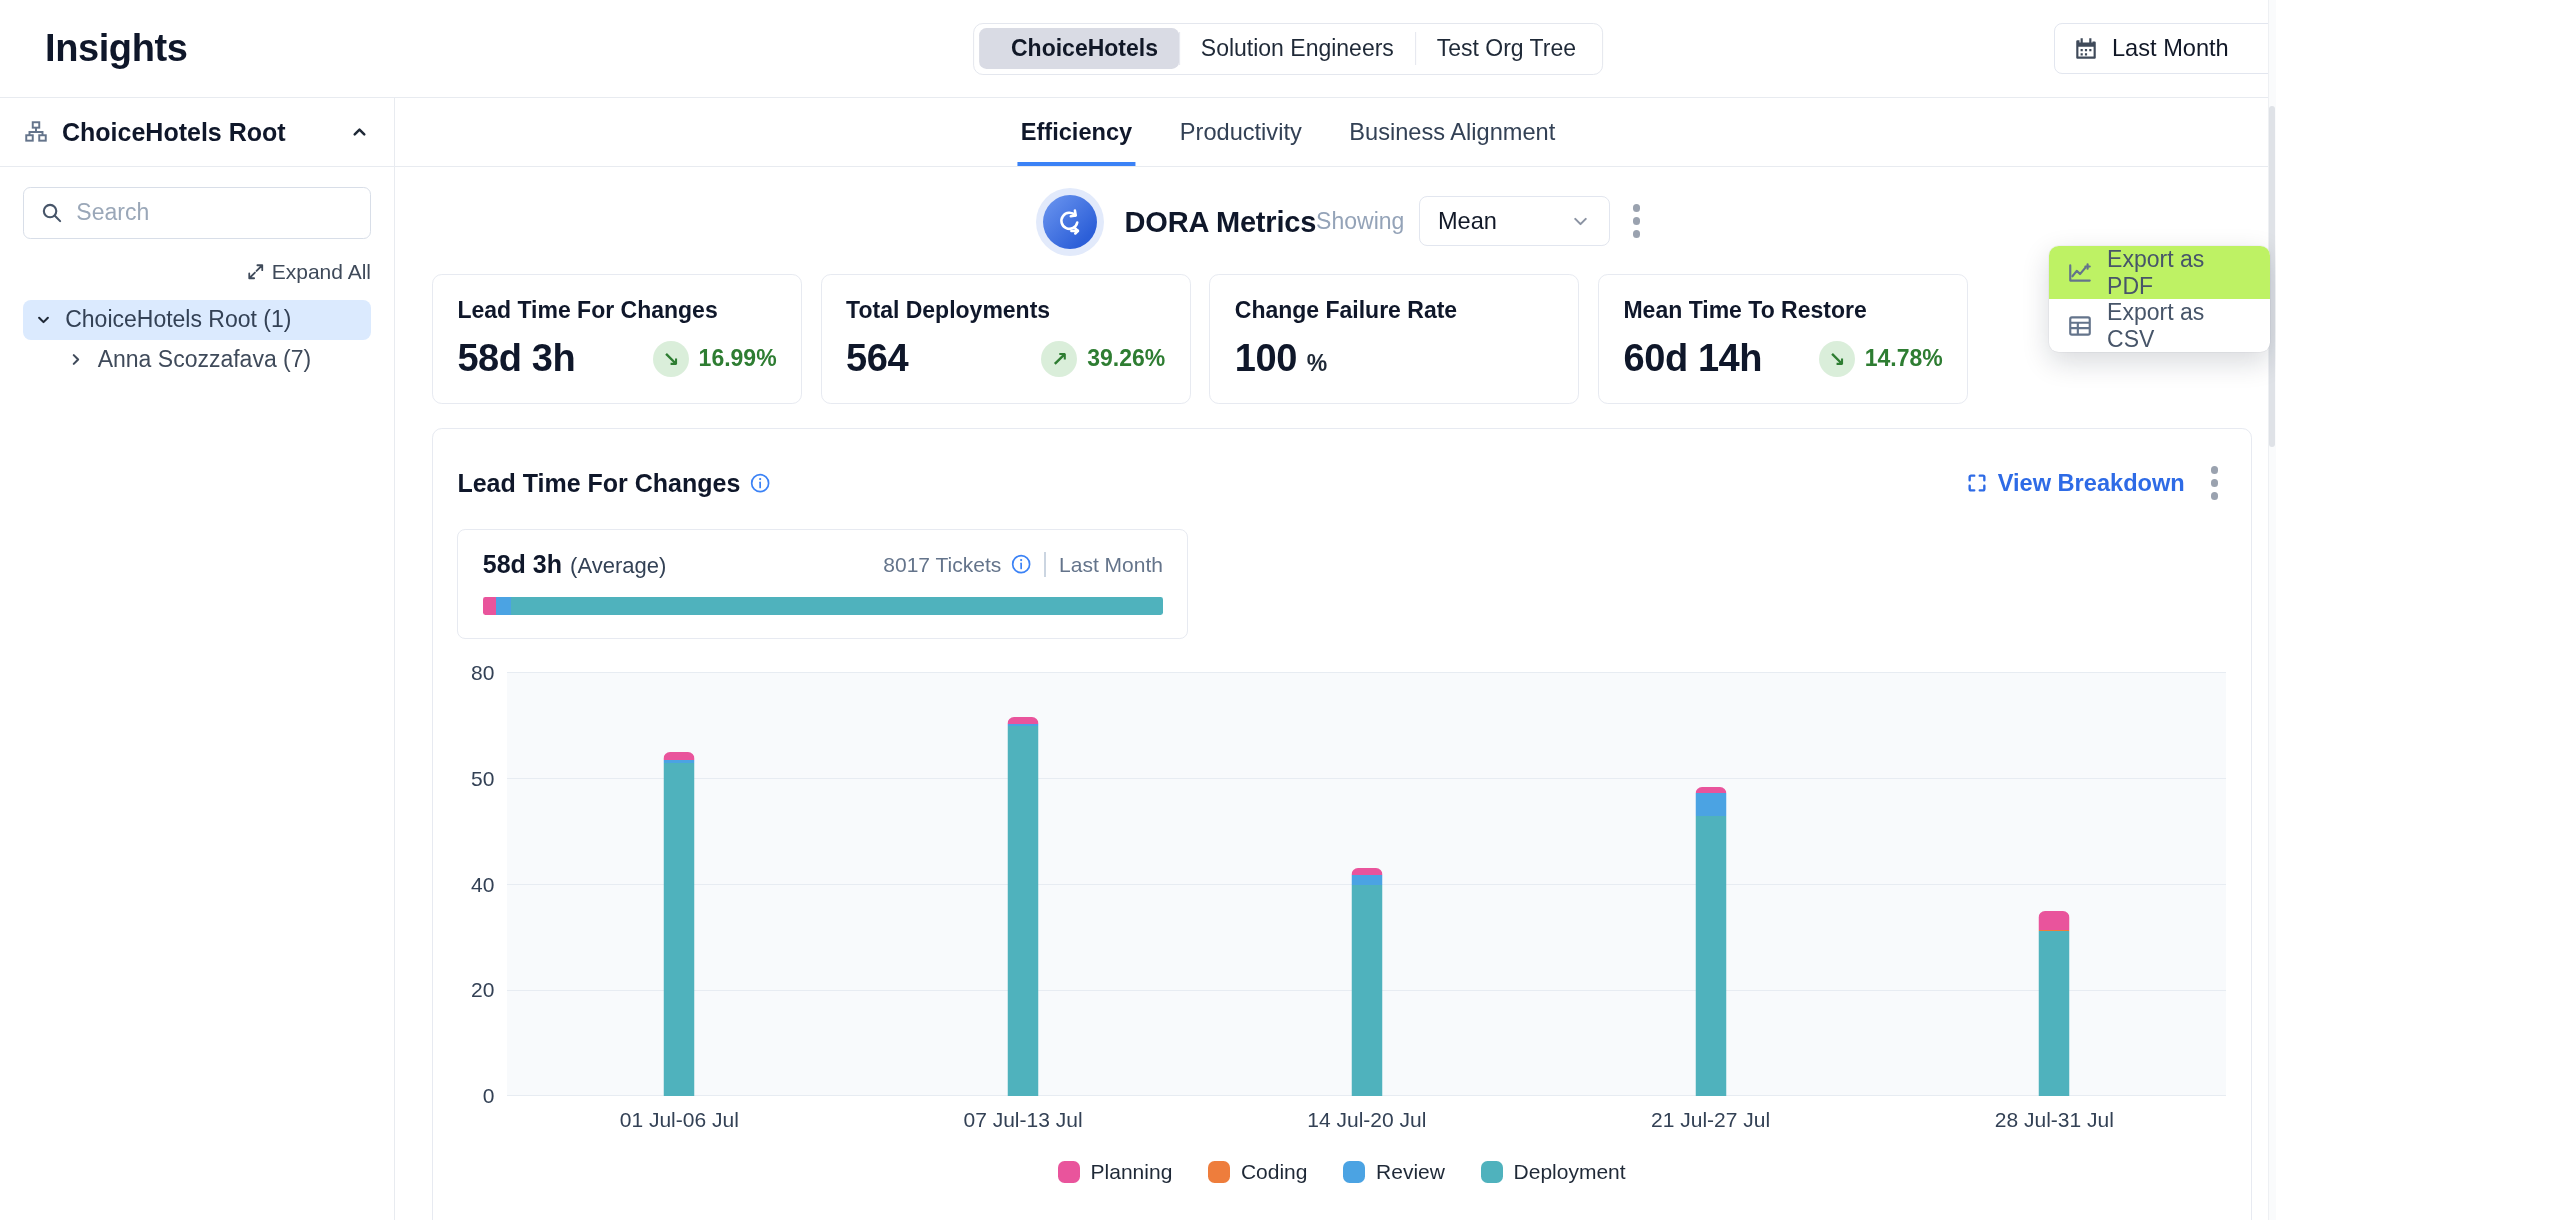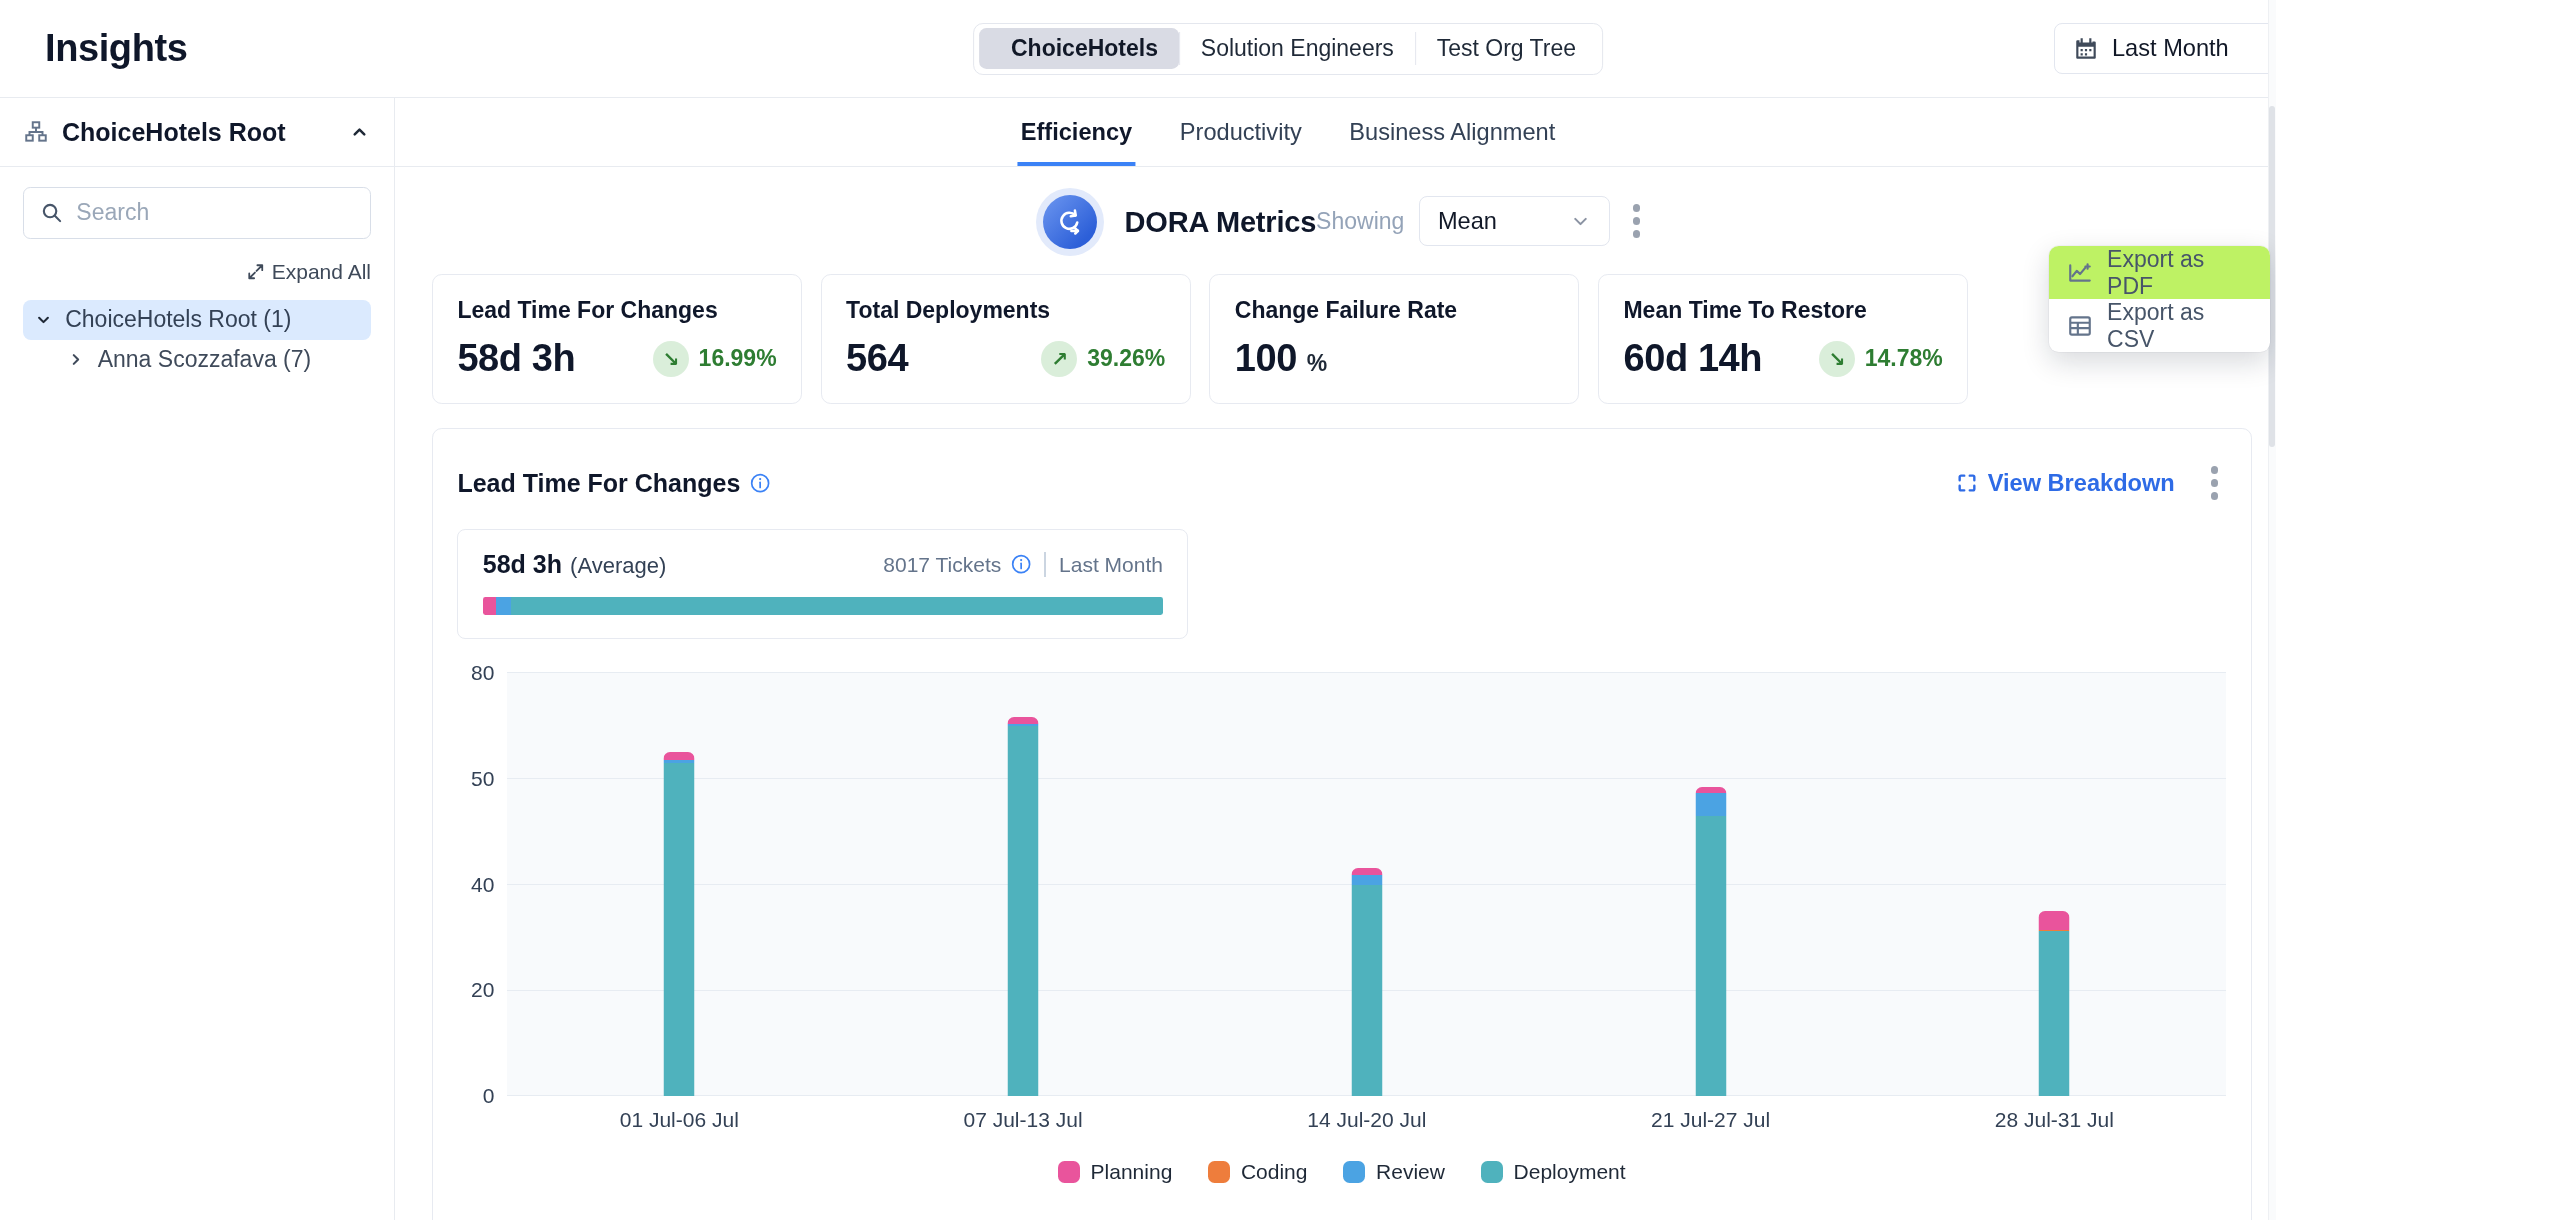--- a/index.html
+++ b/index.html
@@ -97,21 +97,21 @@
                   display:flex; align-items:center; justify-content:center;
                   font-size:20.3px; color:#2e7d32; font-weight:700; }
   .trend-value { font-size:23px; font-weight:700; color:#2e7d32; }
 
   
   .section-card { margin:24.4px 24.4px 0 37px; height:821px; border:0.8px solid #e7eaf1;
                   border-radius:9.8px; background:#fff; padding:29px 24.4px; }
   .section-header { display:flex; justify-content:space-between; align-items:center; }
   .section-title-wrap { display:flex; align-items:center; gap:9.8px; }
   .section-title { font-size:25px; font-weight:700; }
-  .section-actions { display:flex; align-items:center; gap:28px; }
+  .section-actions { display:flex; align-items:center; gap:18px; }
   .view-breakdown { display:flex; align-items:center; gap:9.8px; color:#2e6be6;
                     font-size:23.6px; font-weight:700; cursor:pointer; }
 
   .summary-card { margin-top:21px; width:731px; border:0.8px solid #e7eaf1; border-radius:8.1px;
                   padding:20.3px 24.4px 23px; }
   .summary-top { display:flex; justify-content:space-between; align-items:center; }
   .summary-value-wrap { display:flex; align-items:baseline; gap:8.1px; }
   .summary-value { font-size:25px; font-weight:700; }
   .summary-suffix { font-size:22px; color:#334155; }
   .summary-meta { display:flex; align-items:center; gap:9.8px; font-size:21px; color:#64748b; }

